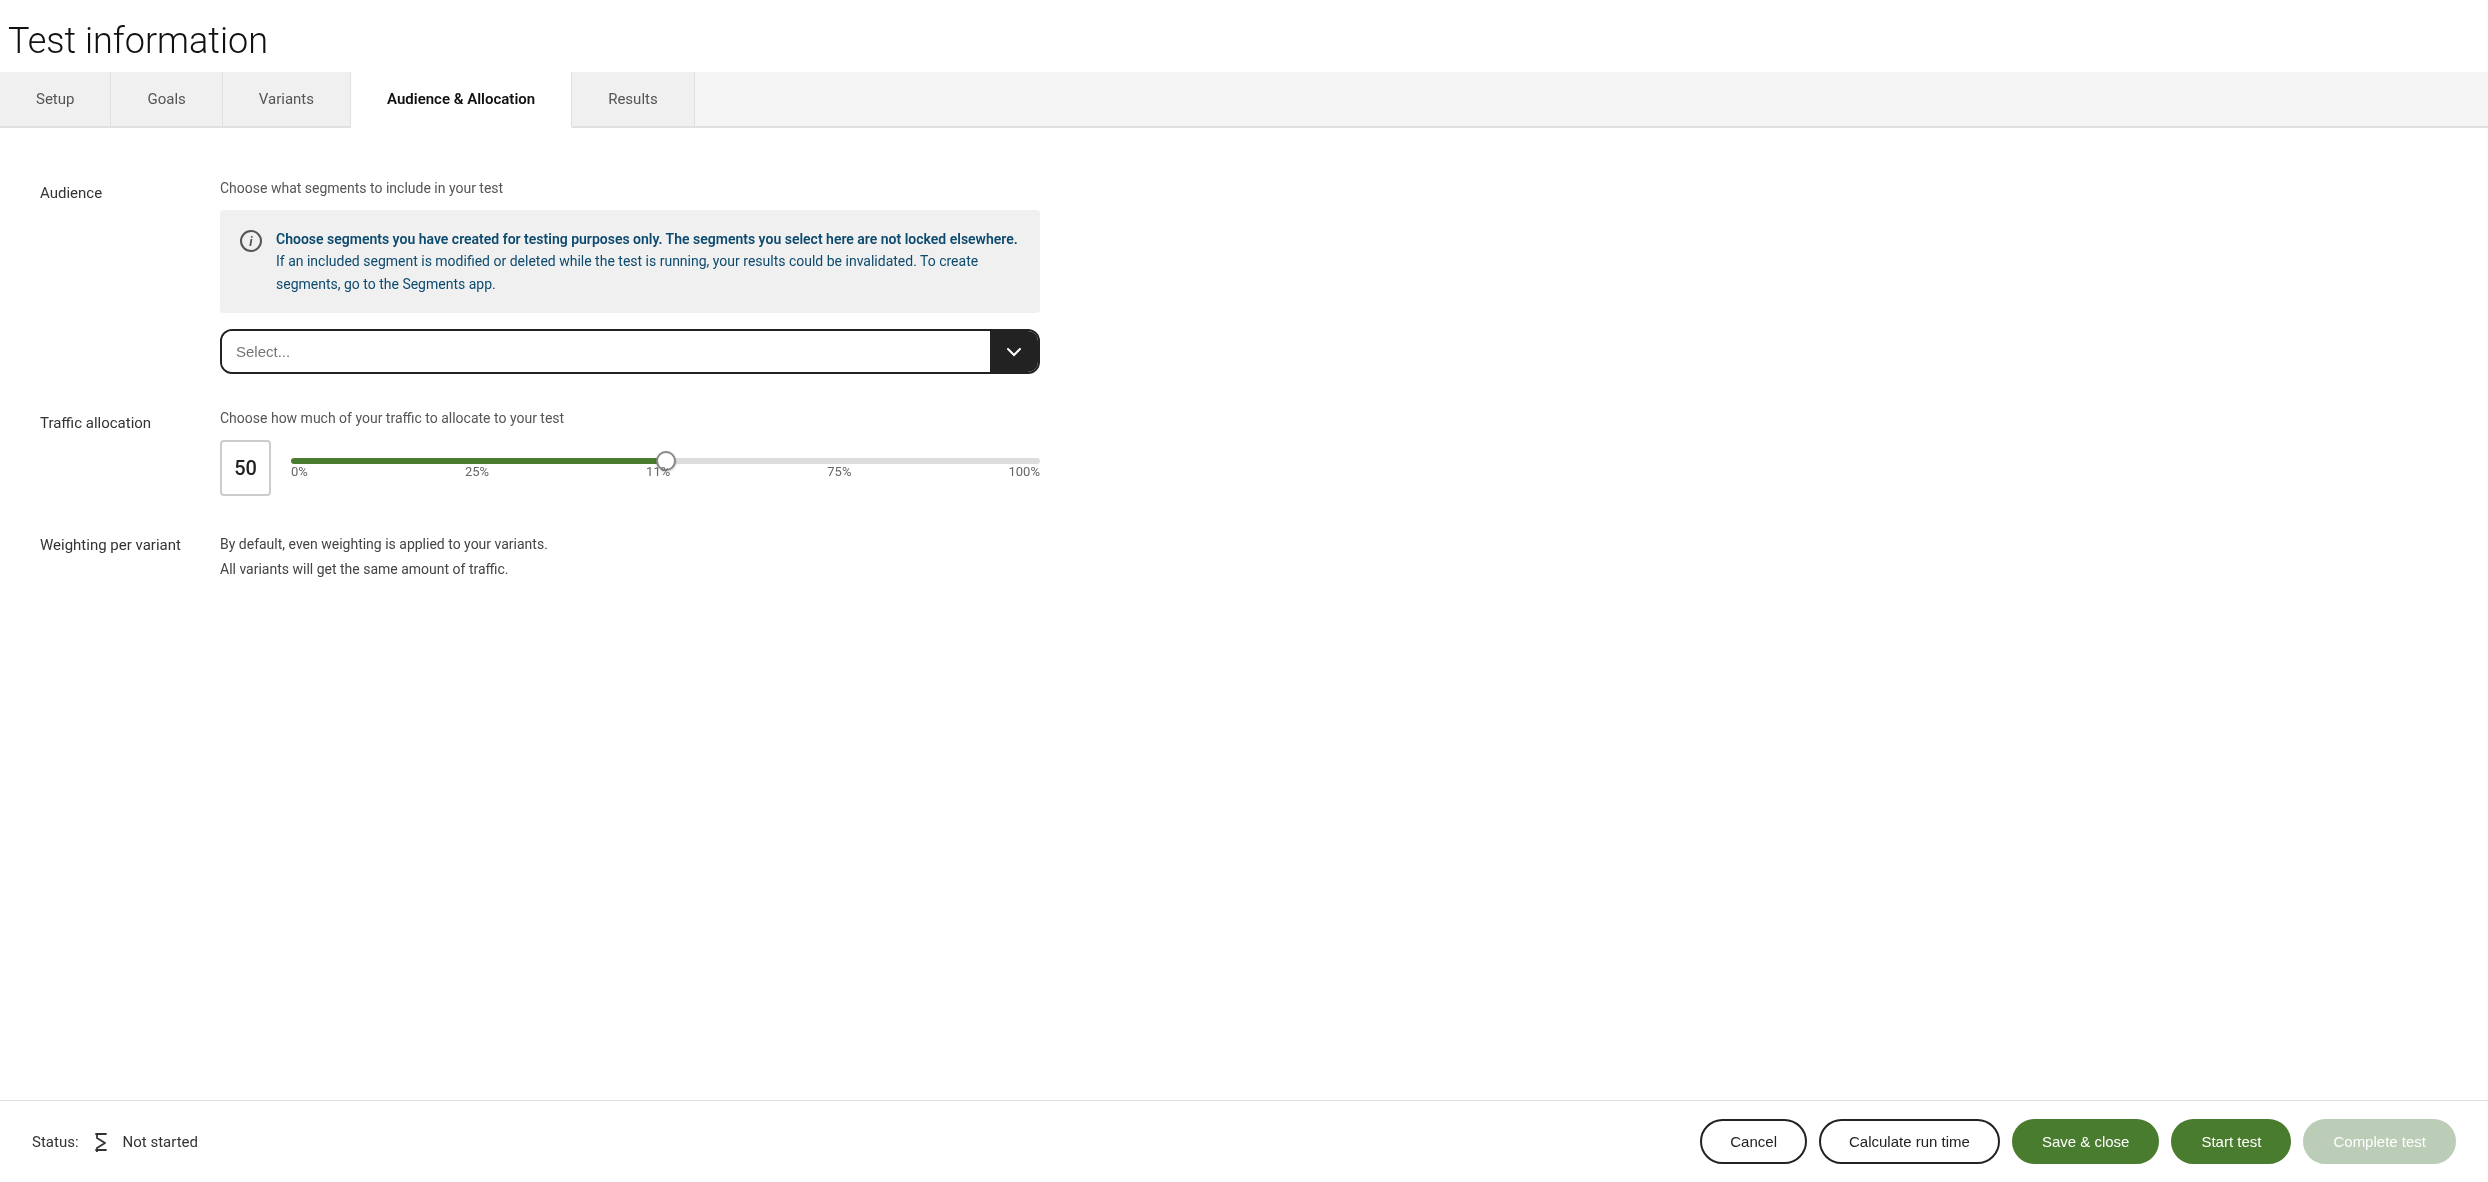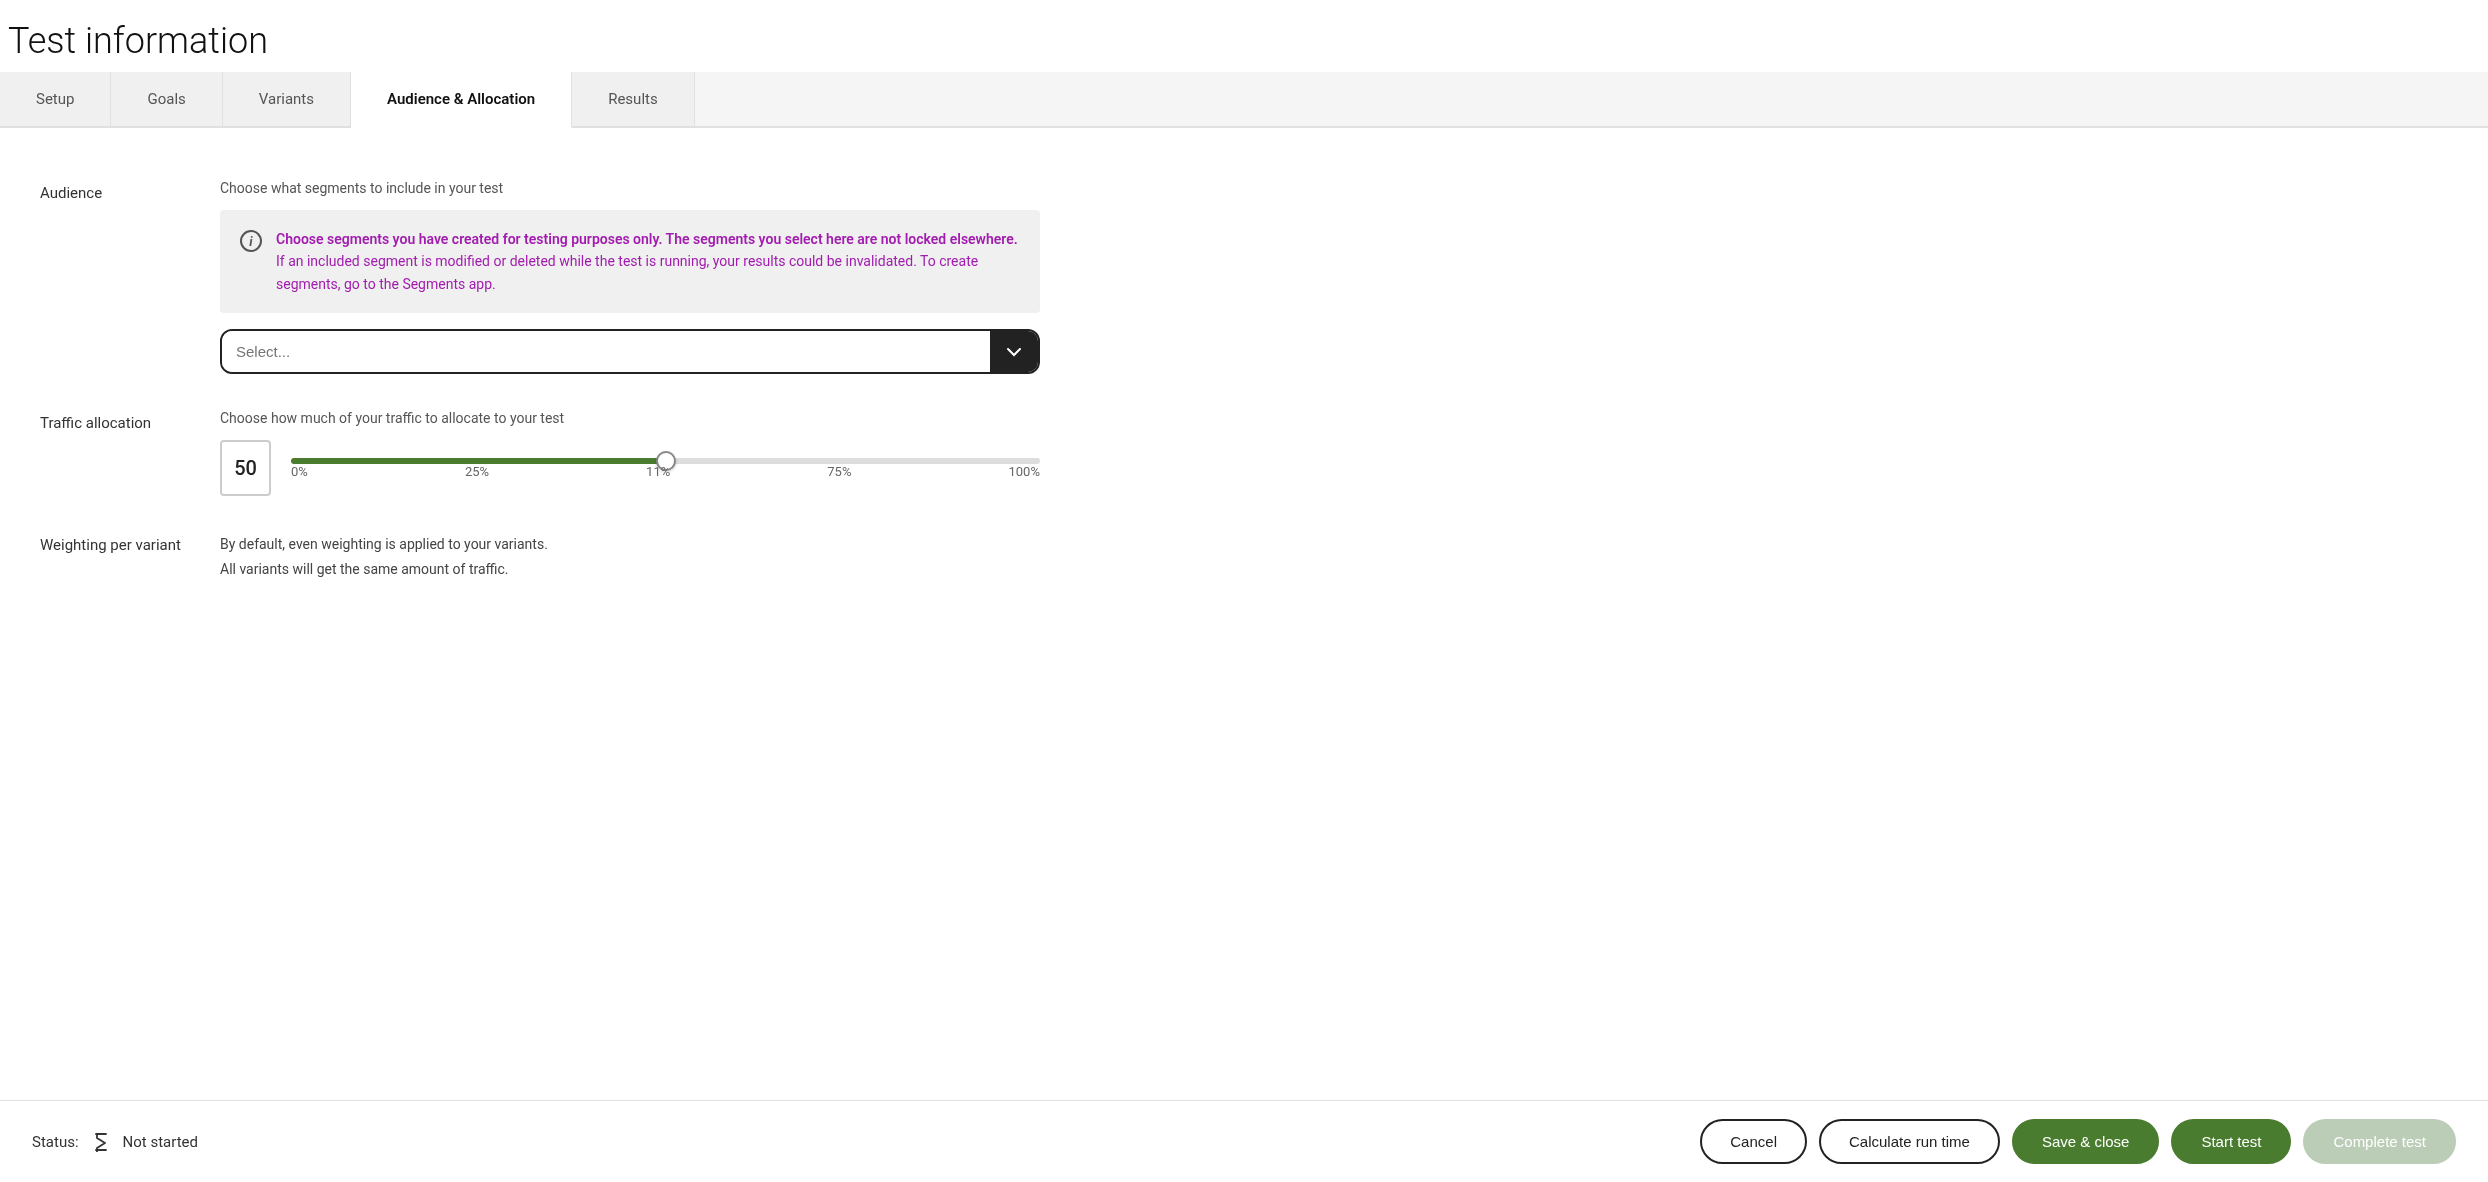--- a/index.html
+++ b/index.html
@@ -103,21 +103,21 @@
       font-size: 13px;
       color: #555;
       flex-shrink: 0;
       margin-top: 2px;
       font-style: italic;
       font-weight: bold;
     }
 
     .info-text {
       font-size: 14px;
-      color: #a21caf;
+      color: #0c4a6e;
       line-height: 1.6;
     }
 
     .info-text strong {
       font-weight: 600;
     }
 
     .select-wrapper {
       display: flex;
       border: 2px solid #222;

